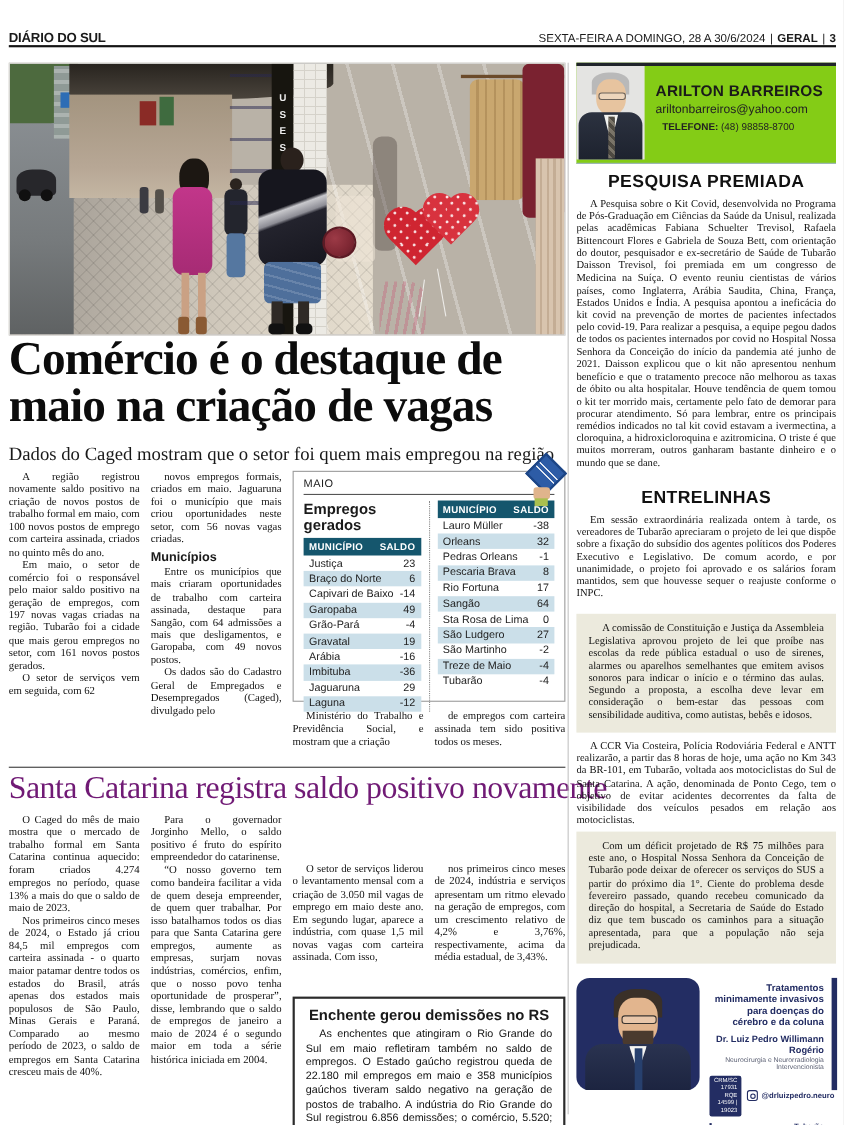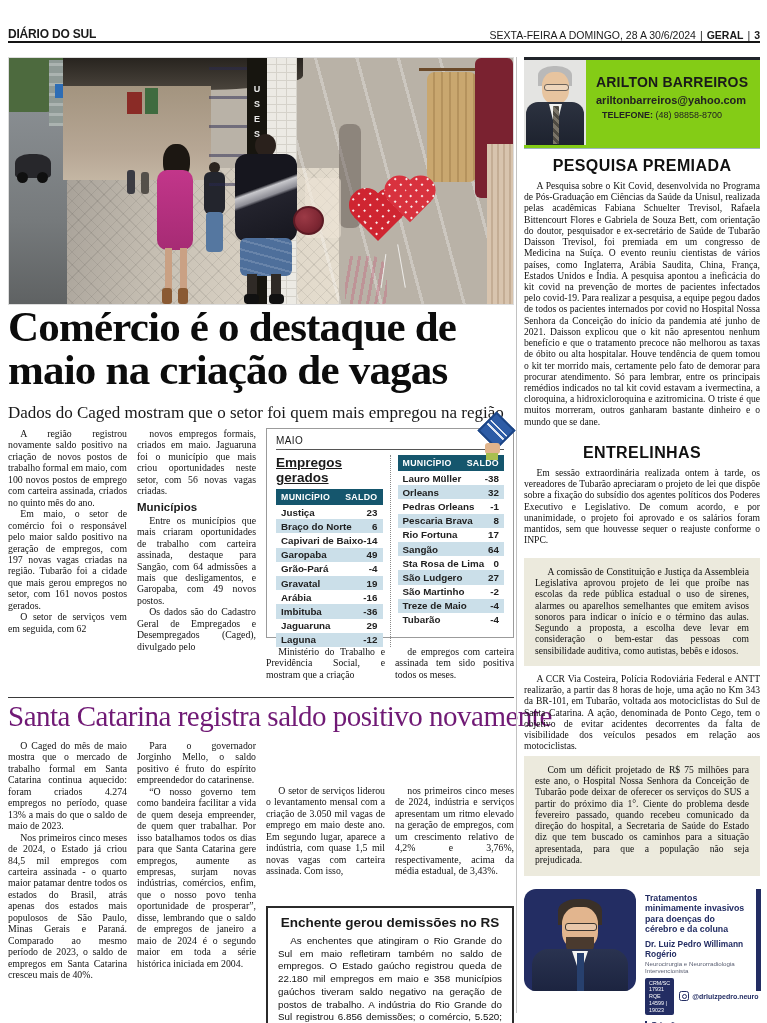--- a/index.html
+++ b/index.html
@@ -23,27 +23,27 @@
       font-family:"Liberation Serif","DejaVu Serif",serif;font-size:17px;color:#191919;}
   .a1body{position:absolute;left:8px;top:428px;width:506px;height:264px;display:flex;gap:10px;}
   .ncol{width:119px;height:100%;overflow:hidden;}
   .ncol p,.mcol p{margin:0;font-family:"Liberation Serif","DejaVu Serif",serif;
       font-size:9.8px;line-height:1.17;text-align:justify;text-indent:1.25em;color:#111;}
   .subt{font-size:11.5px;font-weight:bold;margin:4px 0 2px;font-family:"Liberation Sans",sans-serif;}
   .stack{width:248px;display:flex;flex-direction:column;justify-content:space-between;align-items:flex-end;}
   
   .tablebox{position:relative;border:1px solid #9b9b9b;background:#fff;padding:6px 9px 8px;height:194px;}
   .kicker{font-size:10px;letter-spacing:0.4px;border-bottom:1.5px solid #555;padding-bottom:3px;margin-bottom:5px;}
-  .ttitle{font-size:13.5px;font-weight:bold;margin-bottom:4px;text-decoration:underline;}
+  .ttitle{font-size:13.5px;font-weight:bold;margin-bottom:4px;}
   .twrap{display:flex;}
   .subtab{width:50%;}
   .subtab.right{border-left:1px dotted #888;padding-left:7px;margin-left:7px;}
   .t-head{display:flex;justify-content:space-between;background:#15566d;color:#fff;
           font-size:8.8px;font-weight:bold;letter-spacing:0.3px;padding:3px 5px;}
-  .t-row{display:flex;justify-content:space-between;font-size:9.8px;padding:1.6px 5px;color:#222;font-weight:bold;}
+  .t-row{display:flex;justify-content:space-between;font-size:9.8px;padding:1.6px 5px;color:#222;}
   .t-row.alt{background:#cbdfe9;}
   .minirow{display:flex;gap:10px;height:46px;overflow:hidden;}
   .mcol{width:119px;}
   
   .cardicon{position:absolute;top:-15px;right:-4px;width:46px;height:46px;}
   .cardicon .card{position:absolute;top:3px;right:7px;width:23px;height:23px;background:#2d5ca6;
        border:2px solid #1c4585;transform:rotate(45deg);
        background-image:linear-gradient(0deg,transparent 40%,rgba(255,255,255,.85) 40%,rgba(255,255,255,.85) 47%,transparent 47%,transparent 60%,rgba(255,255,255,.85) 60%,rgba(255,255,255,.85) 67%,transparent 67%);}
   .cardicon .hand{position:absolute;bottom:6px;right:17px;width:15px;height:11px;background:#e0b48c;border-radius:3px;}
   .cardicon .cuff{position:absolute;bottom:0;right:19px;width:12px;height:7px;background:#a9bf4f;}
@@ -57,34 +57,34 @@
   .rsbox{border:2px solid #2b2b2b;padding:7px 10px;height:118px;overflow:hidden;margin-top:8px;}
   .rsbox h4{margin:0 0 5px;text-align:center;font-size:13.5px;}
   .rsbox p{margin:0;font-size:9.8px;line-height:1.3;text-align:justify;text-indent:1.25em;color:#111;}
   
   .vrule{position:absolute;left:516px;top:57px;height:956px;border-left:1px solid #c2c2c2;}
   .rcol{position:absolute;left:524px;top:57px;width:236px;}
   .authorbox{position:relative;height:88px;background:#84cc16;border-top:3px solid #20242a;
              border-bottom:1px solid #9fb4c2;margin-bottom:8px;}
   .aphoto{position:absolute;left:0;top:0;width:62px;height:85px;background:#e4e4e2;overflow:hidden;}
   .aname{position:absolute;left:72px;top:14px;font-size:14px;font-weight:bold;letter-spacing:0.2px;}
-  .amail{position:absolute;left:72px;top:34px;font-size:11px;color:#222;font-weight:bold;}
+  .amail{position:absolute;left:72px;top:34px;font-size:11px;color:#222;}
   .aphone{position:absolute;left:78px;top:50px;font-size:9px;color:#222;}
   .aphone .b{font-weight:bold;}
   .sec{text-align:center;font-size:16px;font-weight:bold;letter-spacing:0.4px;margin:6px 0 5px;color:#111;}
   .rbody p{margin:0;font-family:"Liberation Serif","DejaVu Serif",serif;font-size:9.6px;
            line-height:1.17;text-align:justify;text-indent:1.3em;color:#111;}
   .ph-pesq{height:258px;overflow:hidden;}
   .ph-e1{height:84px;overflow:hidden;}
   .ph-e3{height:76px;overflow:hidden;}
   .beige{background:#eceadd;padding:8px 11px;margin:7px 0;}
   .beige .inner2{height:92px;overflow:hidden;}
   .beige .inner4{height:104px;overflow:hidden;}
   
-  .ad{position:relative;margin-top:9px;height:110px;background:#fff;}
+  .ad{position:relative;margin-top:9px;height:110px;background:#fff;text-align:right;}
   .adphoto{position:absolute;left:0;top:4px;width:112px;height:102px;background:#232d63;
            border-radius:12px;overflow:hidden;}
   .adright{position:absolute;left:121px;top:8px;width:104px;}
   .adtitle{font-size:8.8px;line-height:1.18;font-weight:bold;color:#232d63;}
   .addoc{font-size:8.4px;font-weight:bold;color:#232d63;margin-top:4px;}
   .adspec{font-size:6.2px;color:#5a5f72;margin-top:1px;}
   .adrow{display:flex;gap:5px;align-items:center;margin-top:4px;}
   .crm{background:#232d63;color:#fff;font-size:5.4px;line-height:1.25;padding:2px 4px;border-radius:2px;}
   .ig{display:flex;align-items:center;gap:3px;font-size:7px;font-weight:bold;color:#232d63;}
   .igicon{width:8px;height:8px;border:1px solid #232d63;border-radius:2.5px;position:relative;display:inline-block;}

